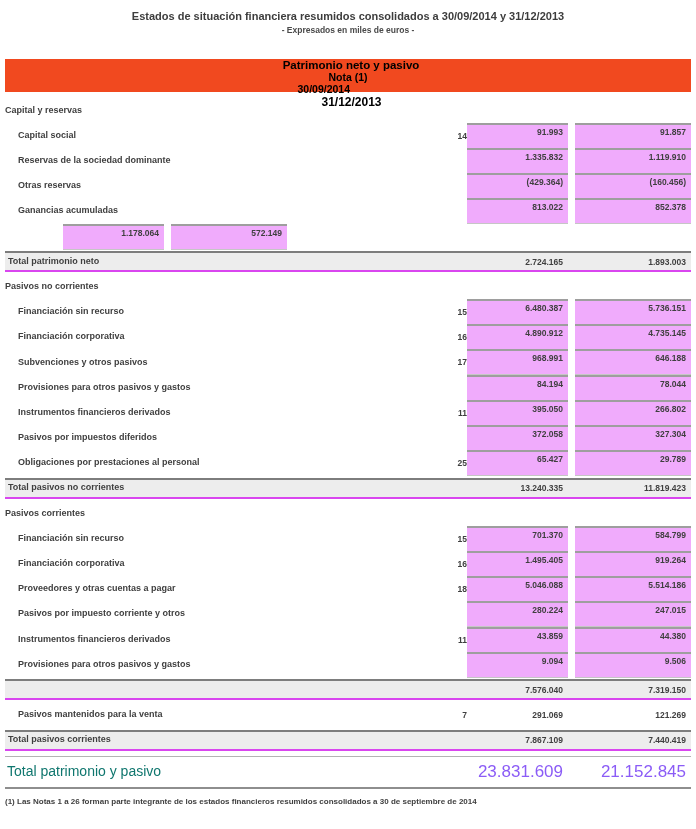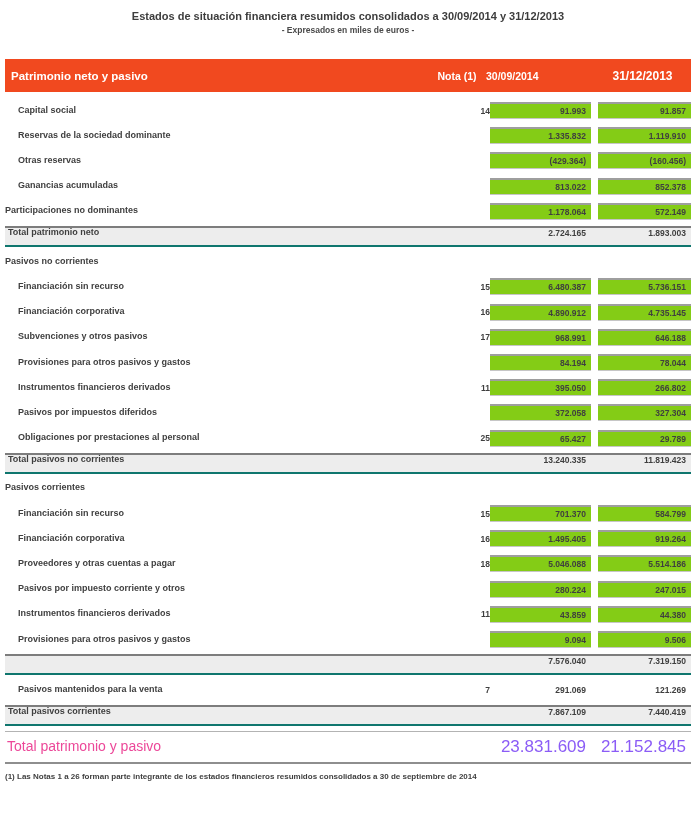--- a/index.html
+++ b/index.html
@@ -10,69 +10,75 @@
   }
   .title{
     padding-top:10px;text-align:center;font-size:11px;font-weight:bold;color:#3d3d3d;
   }
   .subtitle{
     text-align:center;font-size:8.5px;color:#4a4a4a;margin-top:3px;font-weight:bold;
   }
   .sheet{padding:0 5px;}
   
   .header-bar{
-    margin-top:24px;height:33px;display:flex;align-items:center;color:#ffffff;font-weight:bold;
+    margin-top:24px;height:33px;display:flex;align-items:center;color:#000000;font-weight:bold;flex-direction:column;
   }
   .hb-label{flex:1;font-size:11.5px;padding-left:6px;}
   .hb-note{width:58px;text-align:center;font-size:10.5px;}
   .hb-c1{width:101px;text-align:left;font-size:10.5px;}
   .hb-c2{width:97px;text-align:center;font-size:12px;margin-left:7px;}
   
   .rows{margin-top:6px;}
   .row{display:flex;align-items:center;height:25.2px;}
   .c-label{flex:1;font-size:9px;font-weight:bold;line-height:1.1;}
   .indent .c-label{padding-left:13px;}
   .c-note{width:58px;text-align:right;font-size:8.5px;font-weight:bold;}
   .c-val{width:101px;box-sizing:border-box;text-align:right;font-size:8.5px;font-weight:bold;padding-right:5px;}
-  .c-val.c2{width:93px;margin-left:7px;}
+  .c-val.c2{width:116px;margin-left:7px;}
   .cell{
-    background:#84cc16;border-top:2px solid #9e9e9e;border-bottom:1px solid #c6c6c6;
-    padding-top:2px;padding-bottom:2px;
+    background:#f0abfc;border-top:2px solid #9e9e9e;border-bottom:1px solid #c6c6c6;
+    padding-top:2px;padding-bottom:11px;
   }
   
   .band{
-    display:flex;width:100%;height:17px;background:#ededed;
-    border-top:2px solid #7d7d7d;border-bottom:2px solid #0f766e;
+    display:flex;align-items:center;width:100%;height:17px;background:#ededed;
+    border-top:2px solid #7d7d7d;border-bottom:2px solid #d946ef;
   }
   .band .c-label{padding-left:3px;}
   
   .row-grand{
     height:30px;margin-top:3px;
     border-top:1px solid #b3b3b3;border-bottom:2px solid #8e8e8e;
   }
-  .row-grand .c-label{font-size:14px;font-weight:400;color:#ec4899;padding-left:2px;}
+  .row-grand .c-label{font-size:14px;font-weight:400;color:#0f766e;padding-left:2px;}
   .row-grand .c-val{font-size:17px;font-weight:400;color:#8b5cf6;}
   .footnote{
     margin:8px 5px 0 5px;font-size:8px;font-weight:bold;color:#3f3f3f;
   }
 </style>
 </head>
 <body>
 
 <div class="title">Estados de situación financiera resumidos consolidados a 30/09/2014 y 31/12/2013</div>
 <div class="subtitle">- Expresados en miles de euros -</div>
 
 <div class="sheet">
   <div class="header-bar" style="background: rgb(241, 73, 31);">
     <span class="hb-label">Patrimonio neto y pasivo</span>
     <span class="hb-note">Nota (1)</span>
     <span class="hb-c1">30/09/2014</span>
     <span class="hb-c2">31/12/2013</span>
   </div>
   <div class="rows">
+      <div class="row row-section">
+        <span class="c-label">Capital y reservas</span>
+        <span class="c-note"></span>
+        <span class="c-val c1"></span>
+        <span class="c-val c2"></span>
+      </div>
       <div class="row row-item indent">
         <span class="c-label">Capital social</span>
         <span class="c-note">14</span>
         <span class="c-val c1 cell">91.993</span>
         <span class="c-val c2 cell">91.857</span>
       </div>
       <div class="row row-item indent">
         <span class="c-label">Reservas de la sociedad dominante</span>
         <span class="c-note"></span>
         <span class="c-val c1 cell">1.335.832</span>
@@ -84,21 +90,20 @@
         <span class="c-val c1 cell">(429.364)</span>
         <span class="c-val c2 cell">(160.456)</span>
       </div>
       <div class="row row-item indent">
         <span class="c-label">Ganancias acumuladas</span>
         <span class="c-note"></span>
         <span class="c-val c1 cell">813.022</span>
         <span class="c-val c2 cell">852.378</span>
       </div>
       <div class="row row-item">
-        <span class="c-label">Participaciones no dominantes</span>
         <span class="c-note"></span>
         <span class="c-val c1 cell">1.178.064</span>
         <span class="c-val c2 cell">572.149</span>
       </div>
       <div class="row row-total">
         <div class="band">
           <span class="c-label">Total patrimonio neto</span>
           <span class="c-note"></span>
           <span class="c-val c1">2.724.165</span>
           <span class="c-val c2">1.893.003</span>

